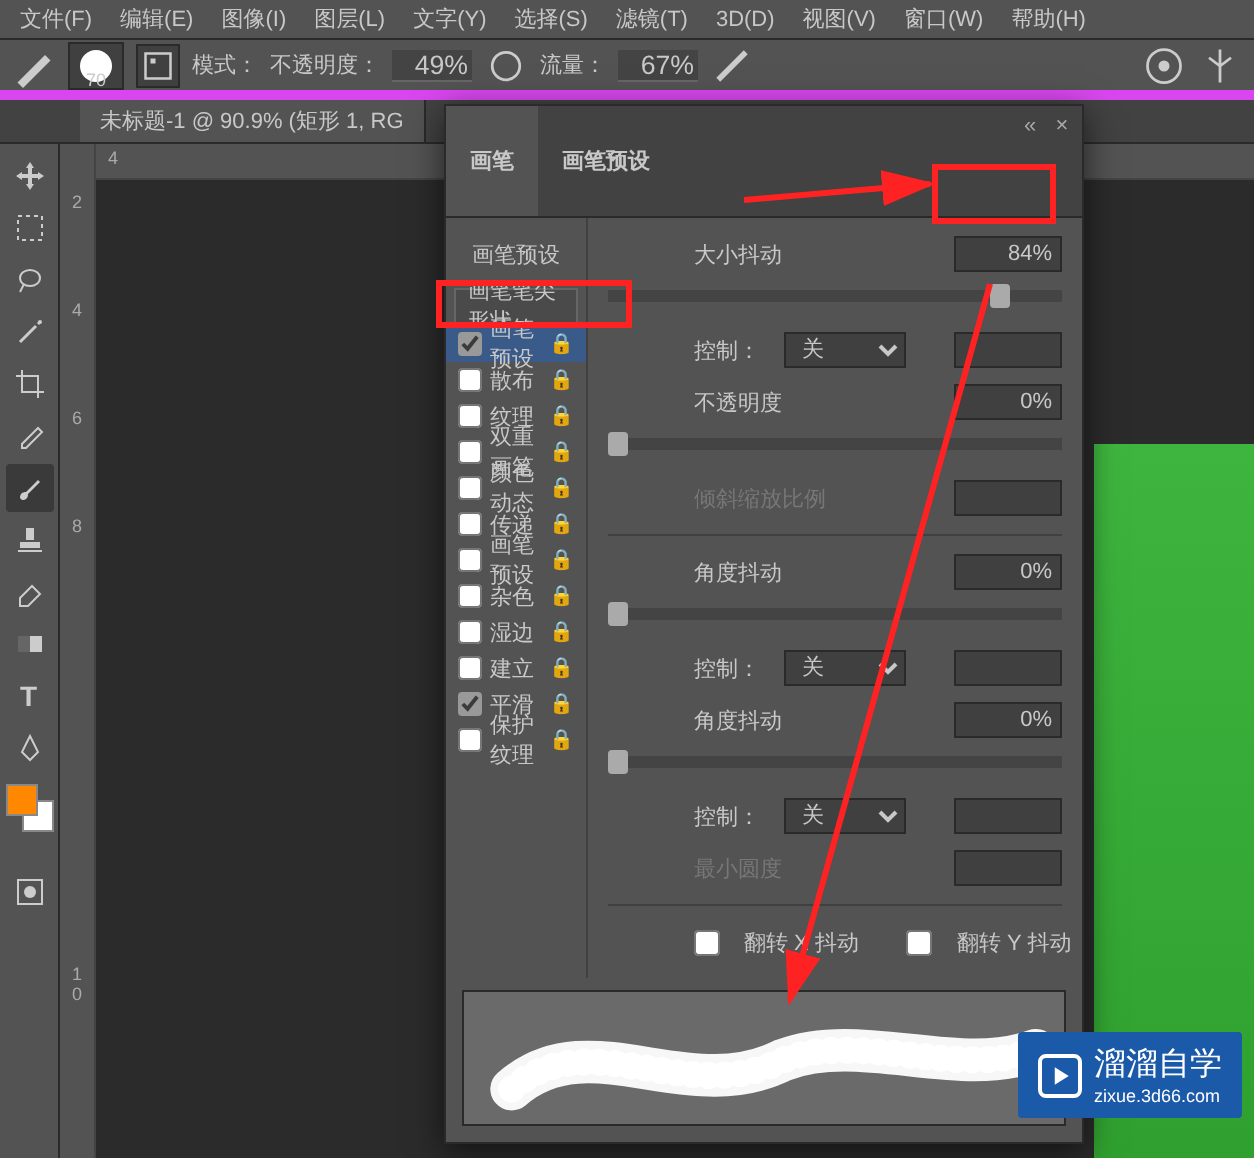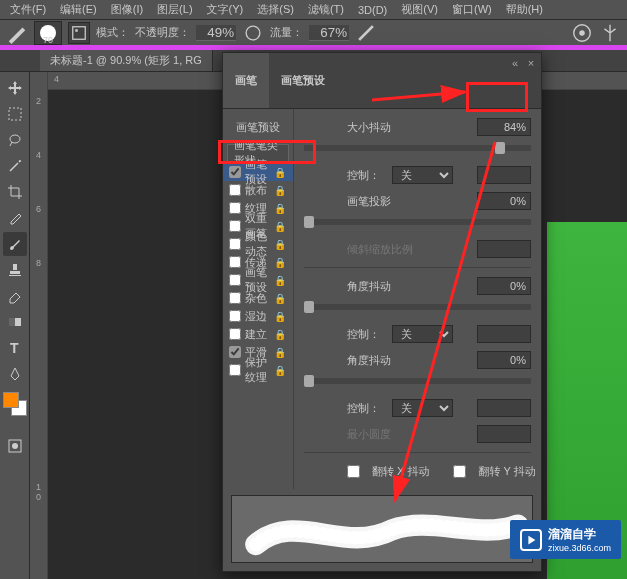--- a/index.html
+++ b/index.html
@@ -67,21 +67,21 @@
 .slider-thumb { position: absolute; top: -3px; width: 10px; height: 12px; background: #aaa; border-radius: 2px; }
 .divider { height: 1px; background: #404040; margin: 2px 0; }
 
 .stroke-preview { margin: 6px 8px 8px 8px; height: 68px; background: #6a6a6a; border: 1px solid #2a2a2a; position: relative; overflow: hidden; }
 
 .hl-red { position: absolute; border: 3px solid #ff2222; pointer-events: none; z-index: 50; }
 .arrow { position: absolute; pointer-events: none; z-index: 51; }
 
 .watermark { position: absolute; right: 6px; bottom: 20px; background: #1a5aa8; color: #fff; padding: 6px 10px; display: flex; align-items: center; gap: 6px; z-index: 60; border-radius: 2px; }
 .watermark .logo { width: 22px; height: 22px; border: 2px solid #fff; border-radius: 4px; display: flex; align-items: center; justify-content: center; }
-.watermark .txt1 { font-size: 12px; font-weight: bold; }
+.watermark .txt1 { font-size: 16px; font-weight: normal; }
 .watermark .txt2 { font-size: 9px; }
 </style>
 </head>
 <body>
 
 <div class="menubar">
   <span>文件(F)</span>
   <span>编辑(E)</span>
   <span>图像(I)</span>
   <span>图层(L)</span>
@@ -329,21 +329,21 @@
         </div>
 
       <div class="ctrl-row">
         <span class="ctrl-label">控制：</span>
         <select class="ctrl-select"><option>关</option></select>
         <div class="ctrl-spacer"></div>
         <input class="ctrl-input" value="" style="">
       </div>
 
       <div class="ctrl-row">
-        <span class="ctrl-label">画笔投影</span>
+        <span class="ctrl-label">不透明度</span>
         <div class="ctrl-spacer"></div>
         <input class="ctrl-input" value="0%" style="">
       </div>
       <div class="slider-track">
           <div class="slider-thumb" style="left:0"></div>
         </div>
 
       <div class="ctrl-row">
         <span class="ctrl-label dim">倾斜缩放比例</span>
         <div class="ctrl-spacer"></div>

